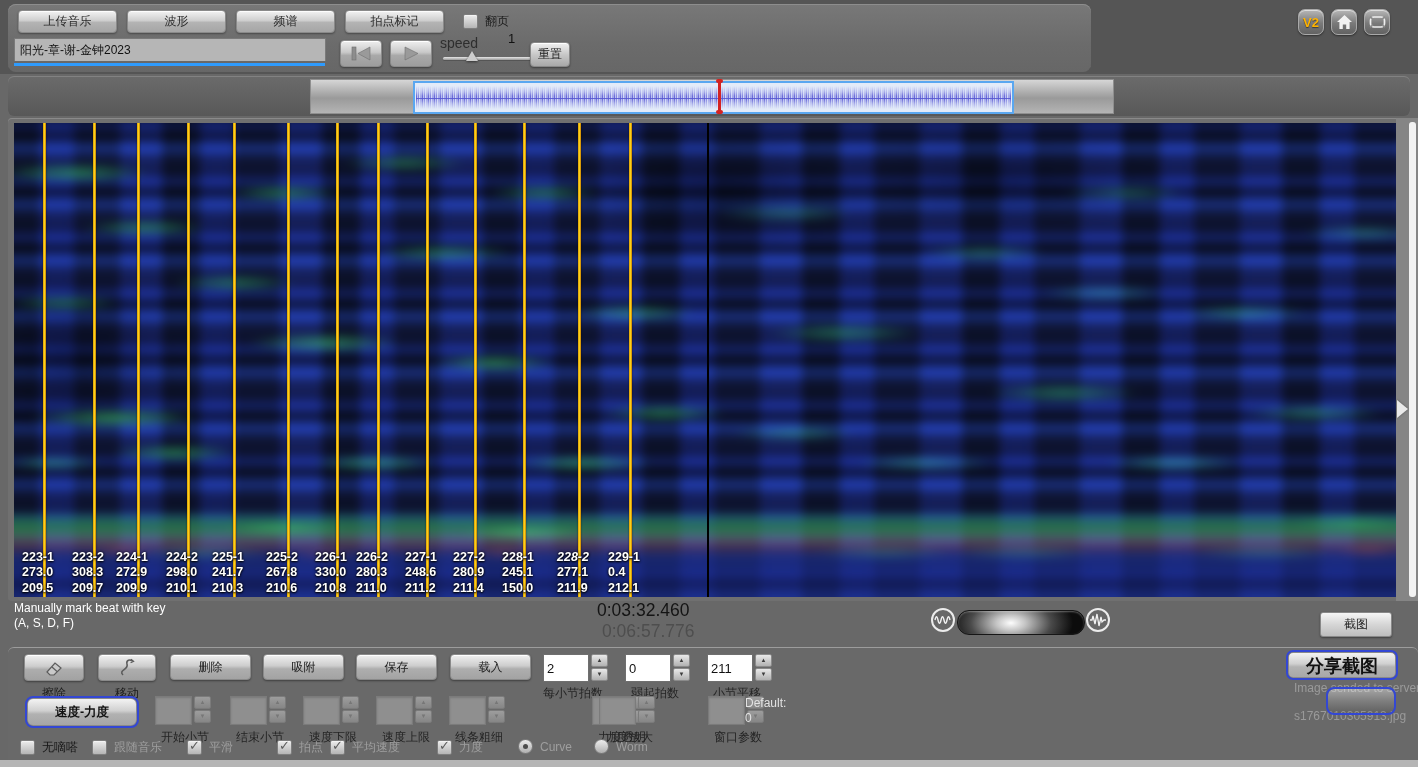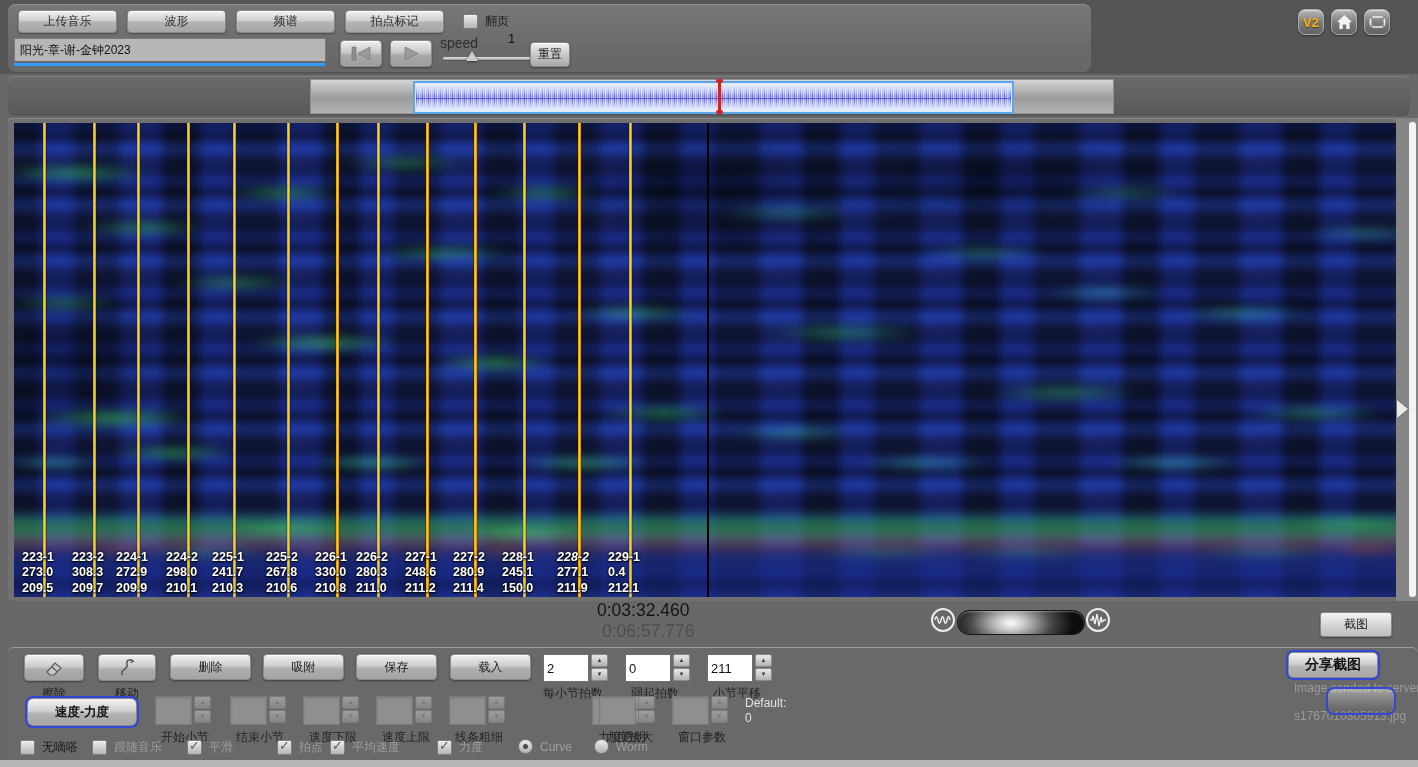--- a/index.html
+++ b/index.html
@@ -172,22 +172,22 @@
   .spin.disabled .dis-box{width:35px;height:27px;background:#8f8f8f;border:1px solid #7b7b7b;box-shadow:inset 0 1px 2px rgba(0,0,0,.15);}
   .spin.disabled .arrows button{color:#777;background:linear-gradient(180deg,#9d9d9d,#868686);border-color:#7b7b7b;cursor:default;}
   .spin.disabled .spin-label{top:33px;}
   .mode-btn{position:absolute;left:19px;top:50px;width:110px;height:28px;border:1px solid #8a8a8a;border-radius:6px;
       font-size:12.5px;color:#111;font-weight:bold;cursor:pointer;outline:2px solid #3347d4;
       background:linear-gradient(180deg,#f3f3f3,#d0d0d0 45%,#b1b1b1 58%,#a6a6a6);}
   .default-lab{position:absolute;left:737px;top:48px;font-size:12px;color:#e3e3e3;line-height:15px;}
   .cbwrap{position:absolute;top:91px;display:flex;align-items:center;gap:7px;color:#151515;cursor:pointer;}
   .cbwrap.dim{color:#9e9e9e;}
   .cbwrap .cb-label{font-size:12px;}
-  .share-btn{position:absolute;left:1280px;top:4px;width:90px;height:26px;border:1px solid #8a8a8a;border-radius:5px;
-      font-size:14px;color:#111;font-weight:bold;cursor:pointer;outline:2px solid #3347d4;
+  .share-btn{position:absolute;left:1280px;top:4px;width:108px;height:26px;border:1px solid #8a8a8a;border-radius:5px;
+      font-size:18px;color:#111;font-weight:bold;cursor:pointer;outline:2px solid #3347d4;
       background:linear-gradient(180deg,#f3f3f3,#d0d0d0 45%,#b3b3b3 58%,#a8a8a8);}
   .upload-status{position:absolute;left:1286px;top:33px;font-size:12px;color:#9a9a9a;white-space:nowrap;}
   .overlay-btn{position:absolute;left:1320px;top:41px;width:66px;height:24px;border:none;border-radius:6px;cursor:pointer;
       outline:2px solid #3347d4;background:linear-gradient(180deg,rgba(255,255,255,.40),rgba(255,255,255,.14) 50%,rgba(0,0,0,.08));}
   .upload-file{position:absolute;left:1286px;top:61px;font-size:12px;color:#9a9a9a;white-space:nowrap;}
   svg{display:block;}
 </style>
 </head>
 <body>
 
@@ -342,20 +342,24 @@
           </div>
         </div>
       <div class="spec-playhead" style="left: 693px;"></div>
     </div>
   </div>
   <div class="right-strip">
     <div class="rs-bar"></div>
     <div class="rs-arrow"></div>
   </div>
 
+  <div class="hint">
+    <div>Manually mark beat with key</div>
+    <div>(A, S, D, F)</div>
+  </div>
   <div class="time-cur">0:03:32.460</div>
   <div class="time-tot">0:06:57.776</div>
 
   <button class="vol-icon" style="left:931px;top:608px;">
     <svg width="18" height="14" viewBox="0 0 18 14">
       <path d="M1 7 Q2.5 0.5 4 7 Q5.5 13.5 7 7 Q8.5 0.5 10 7 Q11.5 13.5 13 7 Q14.5 0.5 16 7" fill="none" stroke="#f2f2f2" stroke-width="1.4"></path>
     </svg>
   </button>
   <div class="vol-pill"></div>
   <button class="vol-icon" style="left:1086px;top:608px;">
@@ -465,21 +469,21 @@
           <div class="spin-label" style="pointer-events: auto;">力度透明</div>
         </div>
         <div class="spin disabled" style="pointer-events: auto; left: 591px;">
           <div class="dis-box" style="pointer-events: auto;"></div>
           <div class="arrows" style="pointer-events: auto;">
             <button style="pointer-events: auto;">▲</button>
             <button style="pointer-events: auto;">▼</button>
           </div>
           <div class="spin-label" style="pointer-events: auto;">力度放大</div>
         </div>
-        <div class="spin disabled" style="pointer-events: auto; left: 664px;">
+        <div class="spin disabled" style="pointer-events: auto; left: 700px;">
           <div class="dis-box" style="pointer-events: auto;"></div>
           <div class="arrows" style="pointer-events: auto;">
             <button style="pointer-events: auto;">▲</button>
             <button style="pointer-events: auto;">▼</button>
           </div>
           <div class="spin-label" style="pointer-events: auto;">窗口参数</div>
         </div>
       </div>
     <div class="default-lab">
       <div>Default:</div>

